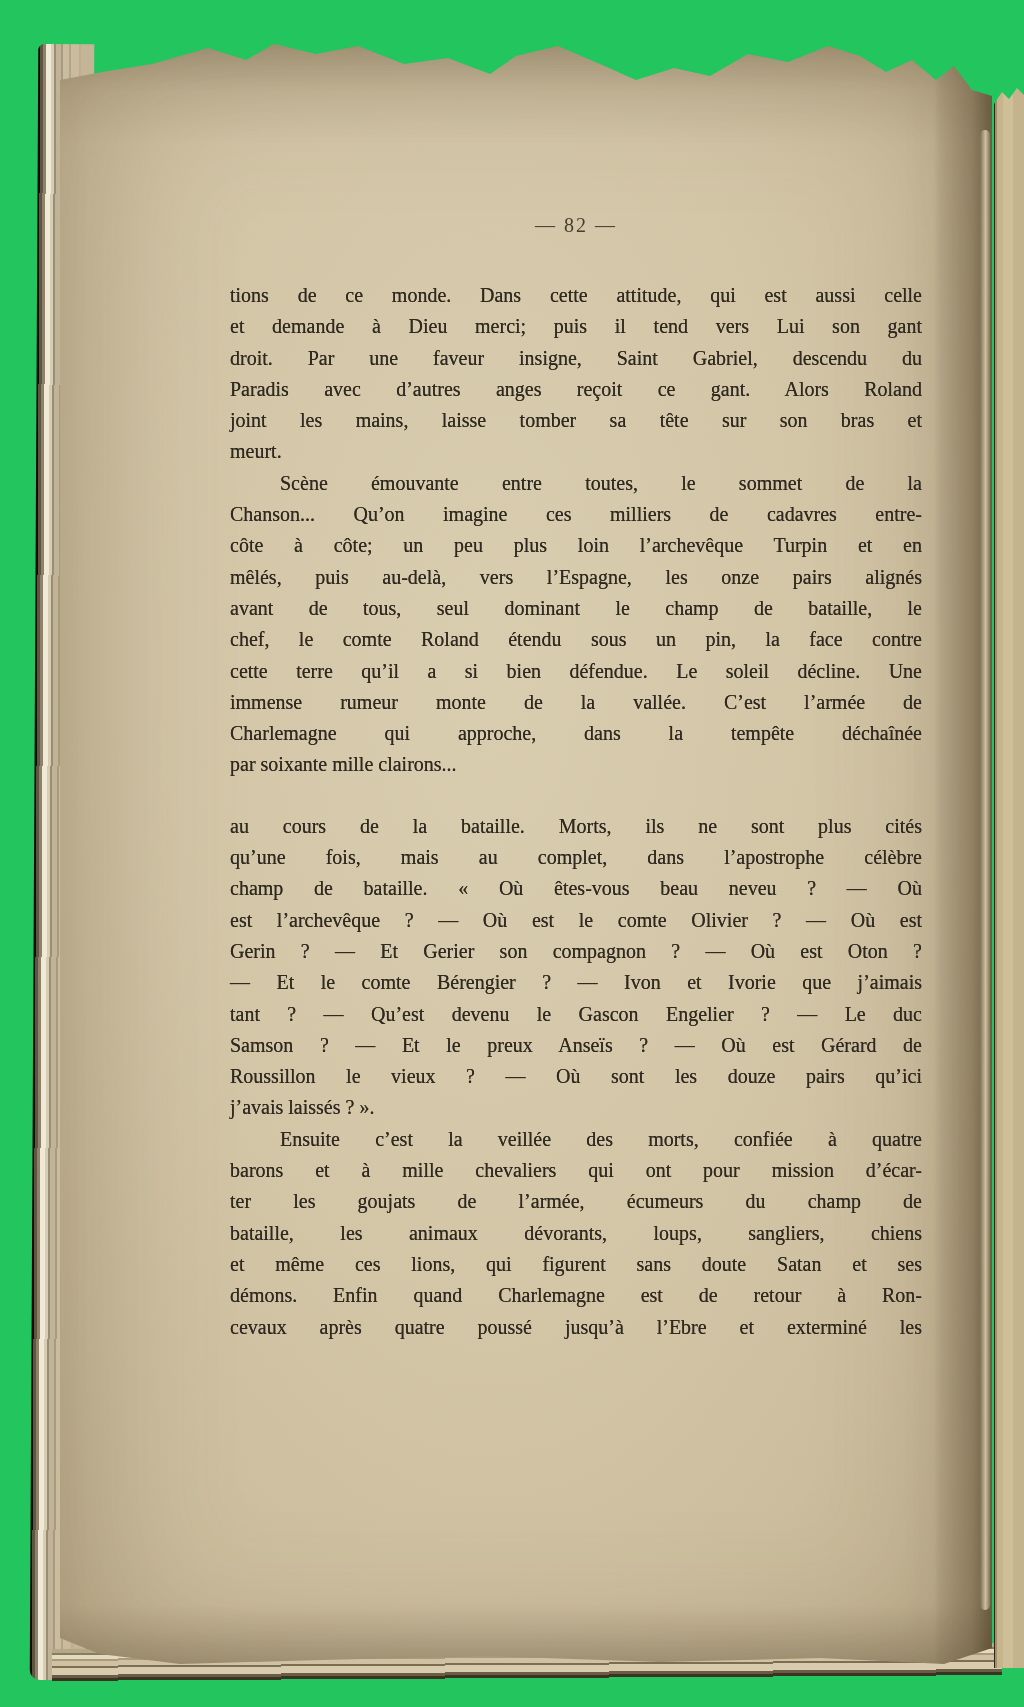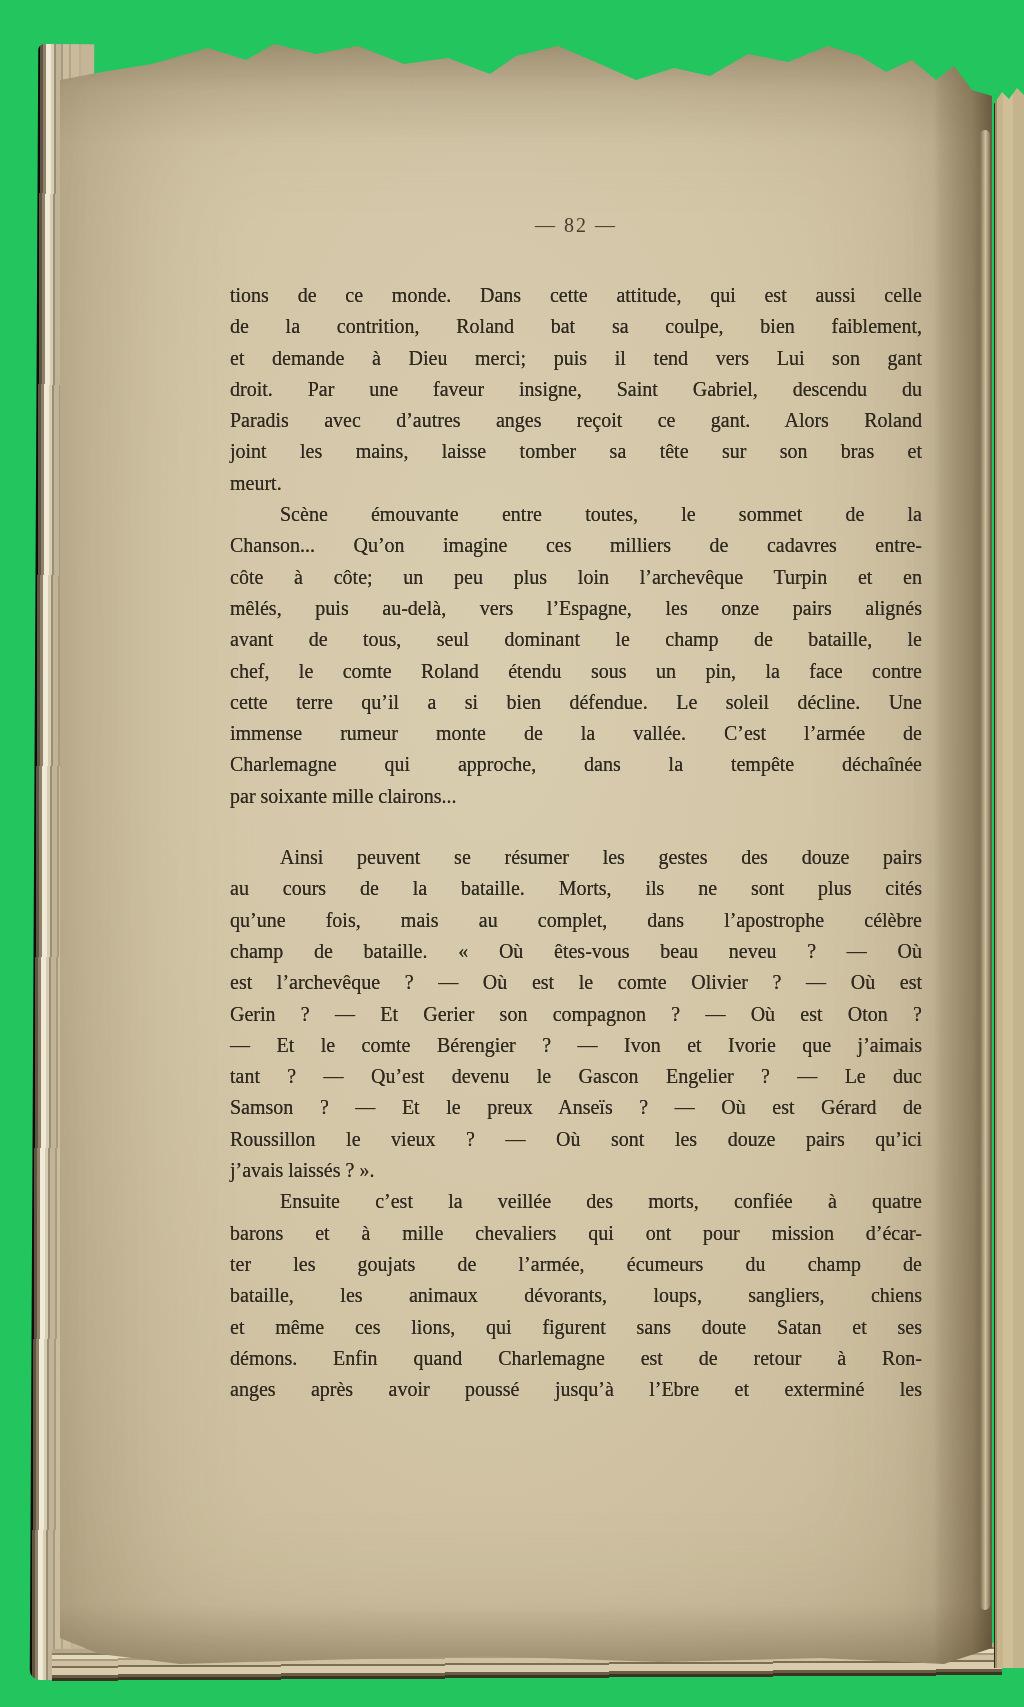--- a/index.html
+++ b/index.html
@@ -96,21 +96,20 @@
   <div class="next-page"></div>
   <div class="main-page"></div>
   <div class="fold-highlight"></div>
 
   <div class="text-layer">
     <div class="folio">— 82 —</div>
 
     <div class="body-text">
       <p>
         <span class="ln" style="display:block">tions de ce monde. Dans cette attitude, qui est aussi celle</span>
-        <span class="ln" style="display:block">de la contrition, Roland bat sa coulpe, bien faiblement,</span>
         <span class="ln" style="display:block">et demande à Dieu merci; puis il tend vers Lui son gant</span>
         <span class="ln" style="display:block">droit. Par une faveur insigne, Saint Gabriel, descendu du</span>
         <span class="ln" style="display:block">Paradis avec d’autres anges reçoit ce gant. Alors Roland</span>
         <span class="ln" style="display:block">joint les mains, laisse tomber sa tête sur son bras et</span>
         <span class="ln ln-last" style="display:block">meurt.</span>
       </p>
 
       <p>
         <span class="ln ln-indent" style="display:block">Scène émouvante entre toutes, le sommet de la</span>
         <span class="ln" style="display:block">Chanson... Qu’on imagine ces milliers de cadavres entre-</span>
@@ -118,37 +117,36 @@
         <span class="ln" style="display:block">mêlés, puis au-delà, vers l’Espagne, les onze pairs alignés</span>
         <span class="ln" style="display:block">avant de tous, seul dominant le champ de bataille, le</span>
         <span class="ln" style="display:block">chef, le comte Roland étendu sous un pin, la face contre</span>
         <span class="ln" style="display:block">cette terre qu’il a si bien défendue. Le soleil décline. Une</span>
         <span class="ln" style="display:block">immense rumeur monte de la vallée. C’est l’armée de</span>
         <span class="ln" style="display:block">Charlemagne qui approche, dans la tempête déchaînée</span>
         <span class="ln ln-last" style="display:block">par soixante mille clairons...</span>
       </p>
 
       <p class="gap-before">
-        <span class="ln ln-indent" style="display:block">Ainsi peuvent se résumer les gestes des douze pairs</span>
         <span class="ln" style="display:block">au cours de la bataille. Morts, ils ne sont plus cités</span>
         <span class="ln" style="display:block">qu’une fois, mais au complet, dans l’apostrophe célèbre</span>
         <span class="ln" style="display:block">champ de bataille. « Où êtes-vous beau neveu ? — Où</span>
         <span class="ln" style="display:block">est l’archevêque ? — Où est le comte Olivier ? — Où est</span>
         <span class="ln" style="display:block">Gerin ? — Et Gerier son compagnon ? — Où est Oton ?</span>
         <span class="ln" style="display:block">— Et le comte Bérengier ? — Ivon et Ivorie que j’aimais</span>
         <span class="ln" style="display:block">tant ? — Qu’est devenu le Gascon Engelier ? — Le duc</span>
         <span class="ln" style="display:block">Samson ? — Et le preux Anseïs ? — Où est Gérard de</span>
         <span class="ln" style="display:block">Roussillon le vieux ? — Où sont les douze pairs qu’ici</span>
         <span class="ln ln-last" style="display:block">j’avais laissés ? ».</span>
       </p>
 
       <p>
         <span class="ln ln-indent" style="display:block">Ensuite c’est la veillée des morts, confiée à quatre</span>
         <span class="ln" style="display:block">barons et à mille chevaliers qui ont pour mission d’écar-</span>
         <span class="ln" style="display:block">ter les goujats de l’armée, écumeurs du champ de</span>
         <span class="ln" style="display:block">bataille, les animaux dévorants, loups, sangliers, chiens</span>
         <span class="ln" style="display:block">et même ces lions, qui figurent sans doute Satan et ses</span>
         <span class="ln" style="display:block">démons. Enfin quand Charlemagne est de retour à Ron-</span>
-        <span class="ln" style="display:block">anges après avoir poussé jusqu’à l’Ebre et exterminé les</span>
+        <span class="ln" style="display:block">cevaux après quatre poussé jusqu’à l’Ebre et exterminé les</span>
       </p>
     </div>
   </div>
 </div>
 
 </body></html>

